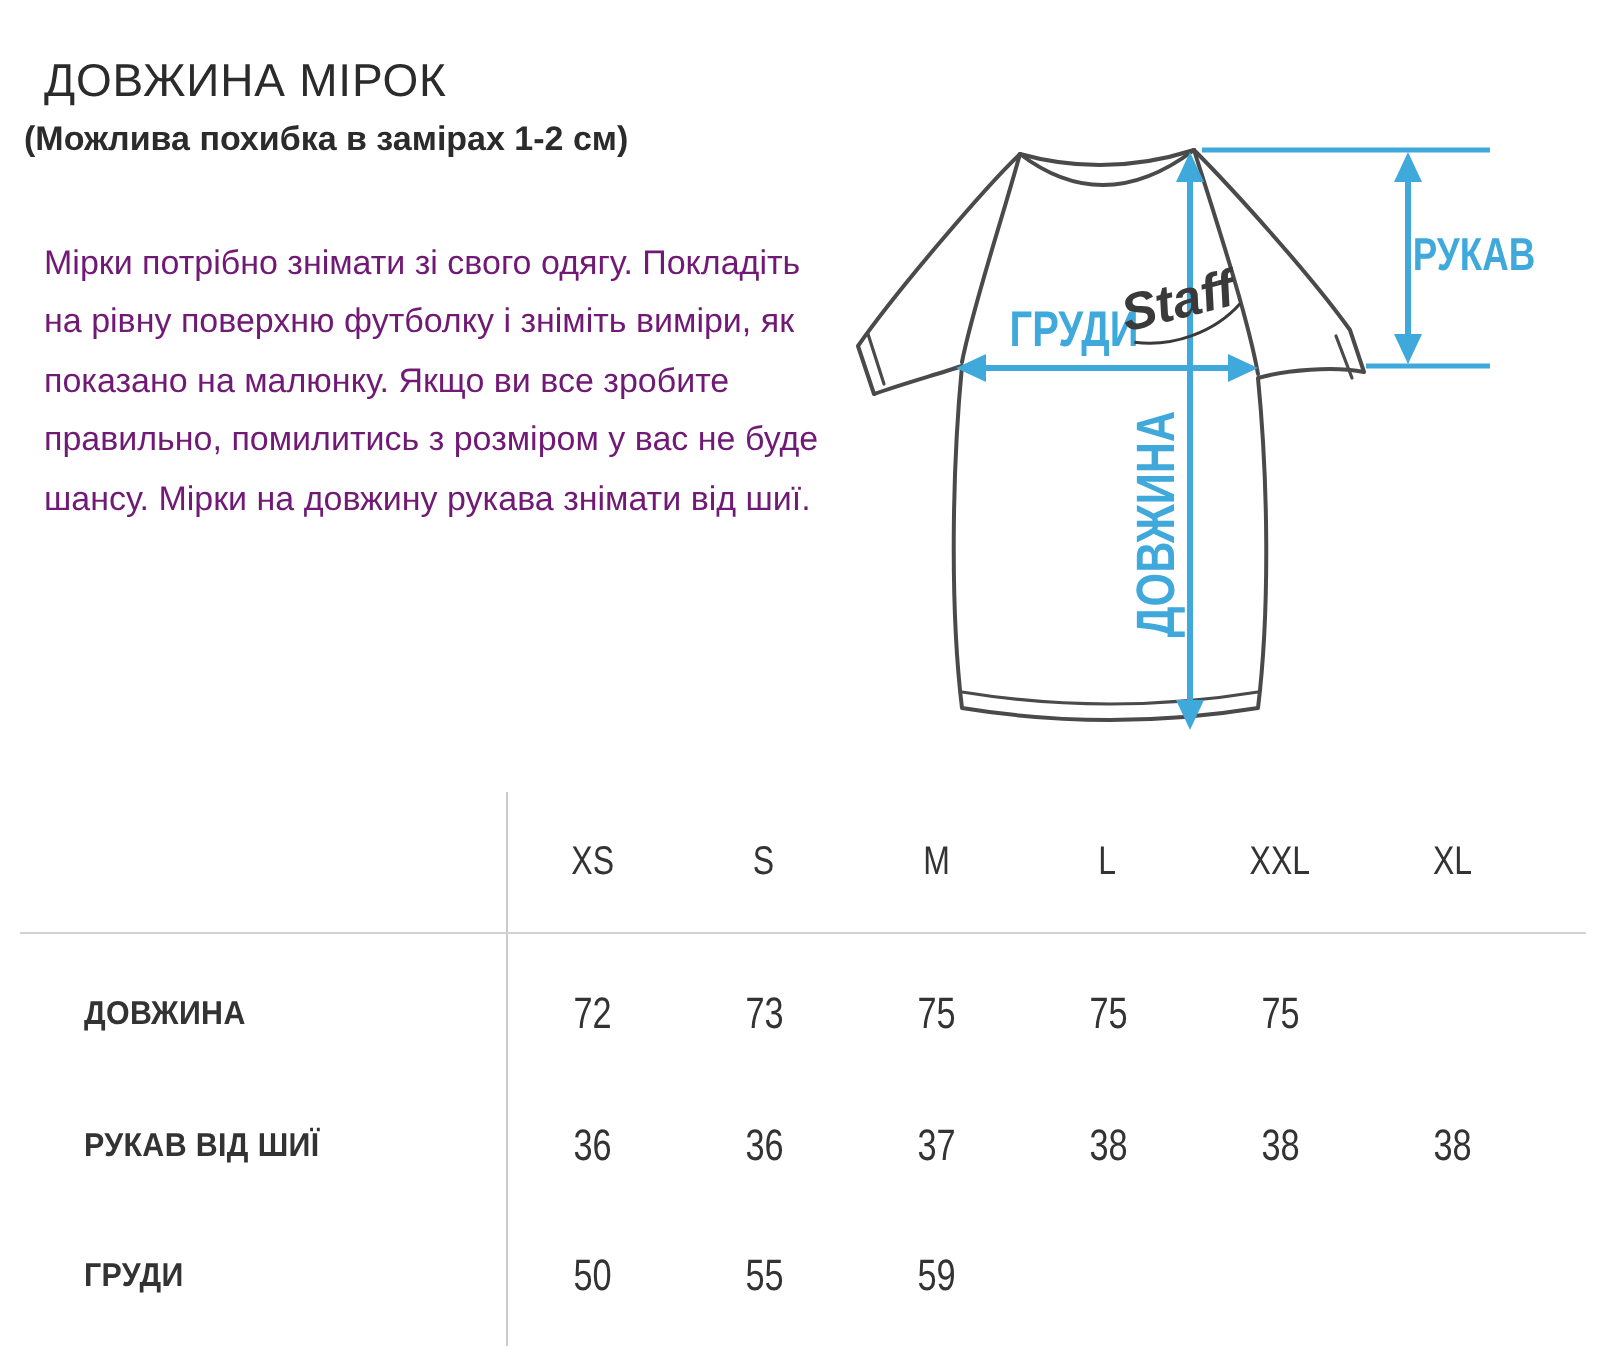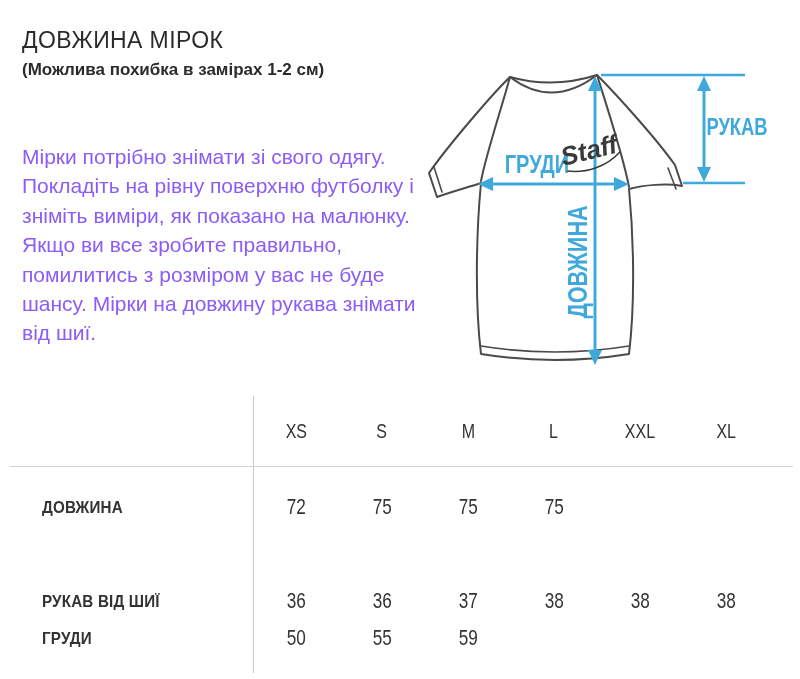--- a/index.html
+++ b/index.html
@@ -4,37 +4,37 @@
 <style>
   html,body { margin:0; padding:0; }
   body {
     width:800px; height:679px; background:#ffffff; position:relative; overflow:hidden;
     font-family:"Liberation Sans","DejaVu Sans",sans-serif; color:#2f2f2f;
   }
   .abs { position:absolute; }
 
   
   #page-title   { left:22px; top:27px;  font-size:23px; font-weight:400; letter-spacing:.4px; color:#2b2b2b; }
-  #page-subtitle{ left:22px; top:60px;  font-size:17px; font-weight:600; color:#2b2b2b; }
-  #instructions { left:22px; top:142px; width:396px; font-size:21px; line-height:29.4px; color:#8b5cf6; }
+  #page-subtitle{ left:12px; top:60px;  font-size:17px; font-weight:600; color:#2b2b2b; }
+  #instructions { left:22px; top:117px; width:396px; font-size:17px; line-height:29.4px; color:#701a75; }
 
   
   #diagram { left:415px; top:55px; width:380px; height:330px; }
 
   
   #size-table { left:0; top:396px; width:800px; height:280px;padding-left:48px; }
   .vline { position:absolute; left:253px; top:0; width:1px; height:277px; background:#c9c9c9; }
   .hline { position:absolute; left:10px; top:70px; width:783px; height:1px; background:#d2d2d2; }
   .trow {
     position:absolute; left:0; width:769px; height:40px;
     display:grid; grid-template-columns:253px repeat(6,86px);
   }
   .trow.hdr  { top:15px; }
   .trow.r0   { top:91px; }
-  .trow.r1   { top:157px;margin-top:28px; }
+  .trow.r1   { top:157px; }
   .trow.r2   { top:222px; }
   .cell { display:flex; align-items:center; justify-content:center; overflow:visible; }
   .cell.rowlabel { justify-content:flex-start; padding-left:42px; }
   .cell.hdrcell span {
     font-size:20px; font-weight:500; color:#333; transform:scaleX(.8); white-space:nowrap;
   }
   .cell.valcell span {
     font-size:22px; font-weight:400; color:#333; transform:scaleX(.78); white-space:nowrap;
   }
   .cell.rowlabel span {
@@ -126,20 +126,23 @@
   </div>
 
   <div class="trow r0">
     <div class="cell rowlabel">
         <span>ДОВЖИНА</span>
       </div>
     <div class="cell valcell">
         <span>72</span>
       </div>
     <div class="cell valcell">
+        <span>73</span>
+      </div>
+    <div class="cell valcell">
         <span>75</span>
       </div>
     <div class="cell valcell">
         <span>75</span>
       </div>
     <div class="cell valcell">
         <span>75</span>
       </div>
   </div>
 

